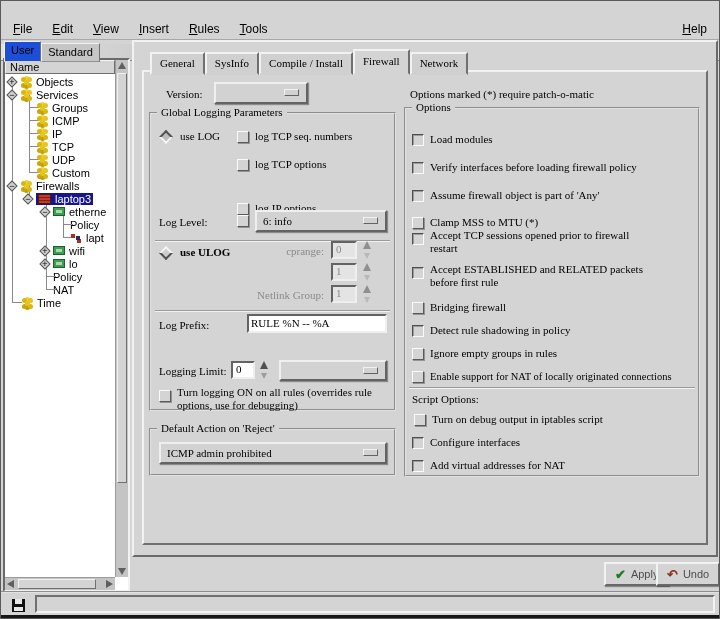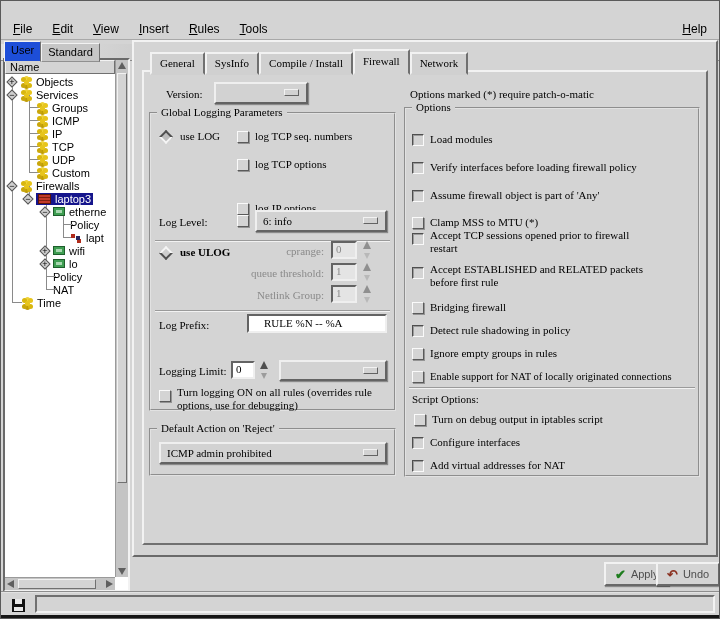--- a/index.html
+++ b/index.html
@@ -95,21 +95,21 @@
     border:2px solid; border-color:#f2f2f2 #707070 #707070 #f2f2f2; }
 
   .groupbox { position:absolute; border:2px groove #e2e2e2; }
   .gb-legend { position:absolute; top:-8px; left:6px; background:#d4d4d4; padding:0 4px; font-size:11px; }
 
   .combo { position:absolute; background:#d2d2d2; display:flex; align-items:center; padding:0 26px 0 6px;
     border:2px solid; border-color:#efefef #636363 #636363 #efefef; box-shadow:1px 1px 1px rgba(0,0,0,.35); font-size:11px; white-space:nowrap; }
   .combo .dash { position:absolute; right:7px; top:50%; margin-top:-4px; width:15px; height:7px; background:#d2d2d2;
     border:1px solid; border-color:#f2f2f2 #636363 #636363 #f2f2f2; }
   .tfield { position:absolute; background:#fff; border:2px solid; border-color:#636363 #efefef #efefef #636363;
-    font-size:11px; padding:1px 15px; white-space:nowrap; overflow:hidden; }
+    font-size:11px; padding:1px 2px; white-space:nowrap; overflow:hidden; }
   .spinval { position:absolute; background:#fff; border:2px solid; border-color:#636363 #efefef #efefef #636363;
     font-size:11px; padding:0 3px; line-height:13px; }
   .spinval.disabled { background:#e4e4e4; color:#8a8a8a; }
   .spin { position:absolute; width:13px; height:18px; }
   .spin::before { content:''; position:absolute; left:2px; top:0; border-left:4px solid transparent; border-right:4px solid transparent; border-bottom:8px solid #4f4f4f; }
   .spin::after { content:''; position:absolute; left:3px; bottom:0; border-left:3px solid transparent; border-right:3px solid transparent; border-top:6px solid #9c9c9c; }
   .spin.disabled::before { border-bottom-color:#8f8f8f; }
   .spin.disabled::after { border-top-color:#b8b8b8; }
 
   .cb { flex:none; width:12px; height:12px; background:#d4d4d4; margin-top:1px; }
@@ -338,21 +338,20 @@
 
       <div class="cb-row" style="left:8px;top:132px;">
         <span class="radio off"></span>
         <span class="lbl nowrap" style="font-weight:bold;">use ULOG</span>
       </div>
 
       <span class="flabel disabled" style="left:18px;top:131px;width:155px;text-align:right;">cprange:</span>
       <span class="spinval disabled" style="left:180px;top:127px;width:26px;height:18px;">0</span>
       <span class="spin disabled" style="left:210px;top:127px;"></span>
 
-      <span class="flabel disabled" style="left:18px;top:153px;width:155px;text-align:right;">queue threshold:</span>
       <span class="spinval disabled" style="left:180px;top:149px;width:26px;height:18px;">1</span>
       <span class="spin disabled" style="left:210px;top:149px;"></span>
 
       <span class="flabel disabled" style="left:18px;top:175px;width:155px;text-align:right;">Netlink Group:</span>
       <span class="spinval disabled" style="left:180px;top:171px;width:26px;height:18px;">1</span>
       <span class="spin disabled" style="left:210px;top:171px;"></span>
 
       <span class="sep" style="left:4px;right:4px;top:196px;"></span>
 
       <span class="flabel" style="left:8px;top:205px;">Log Prefix:</span>

